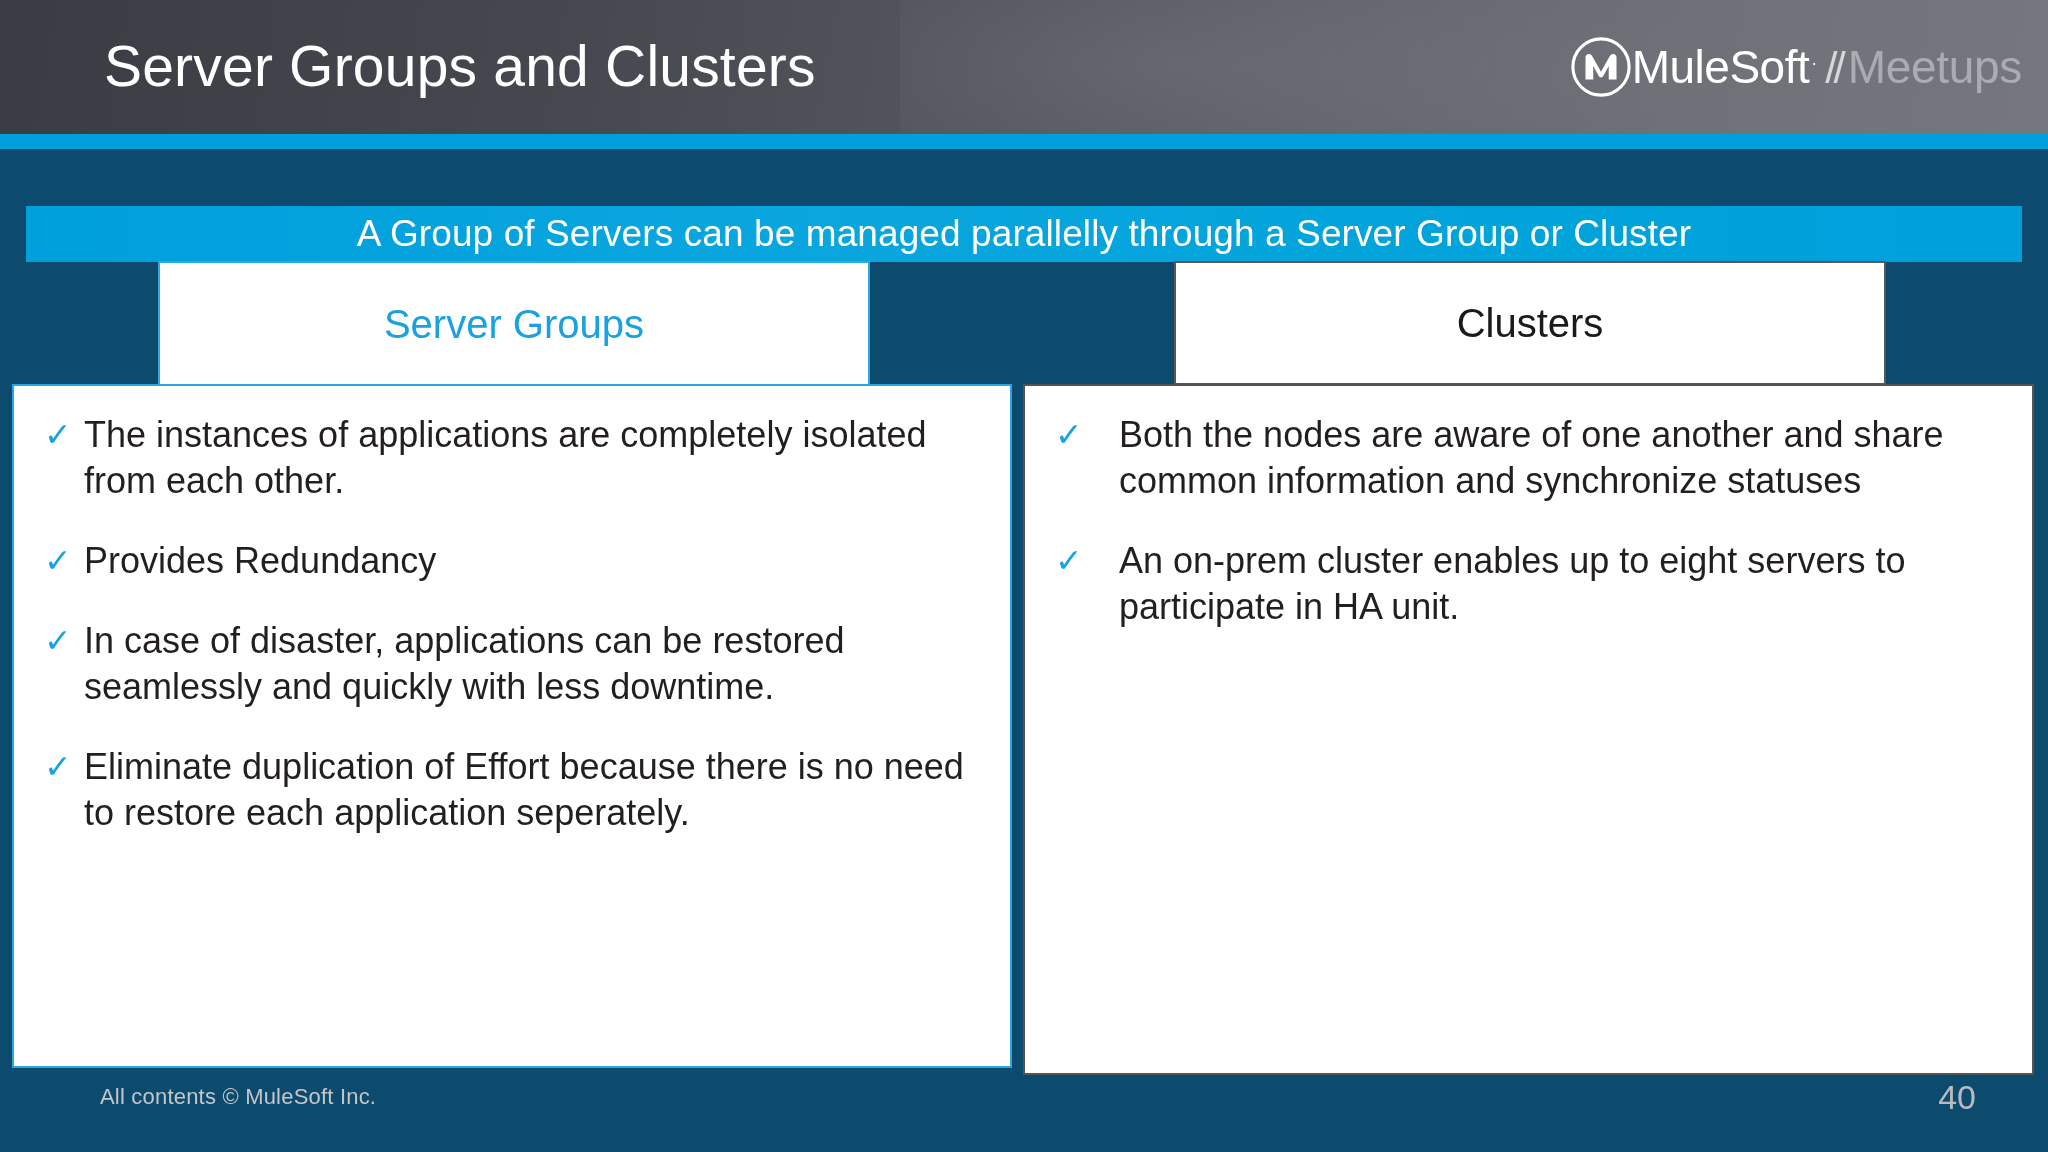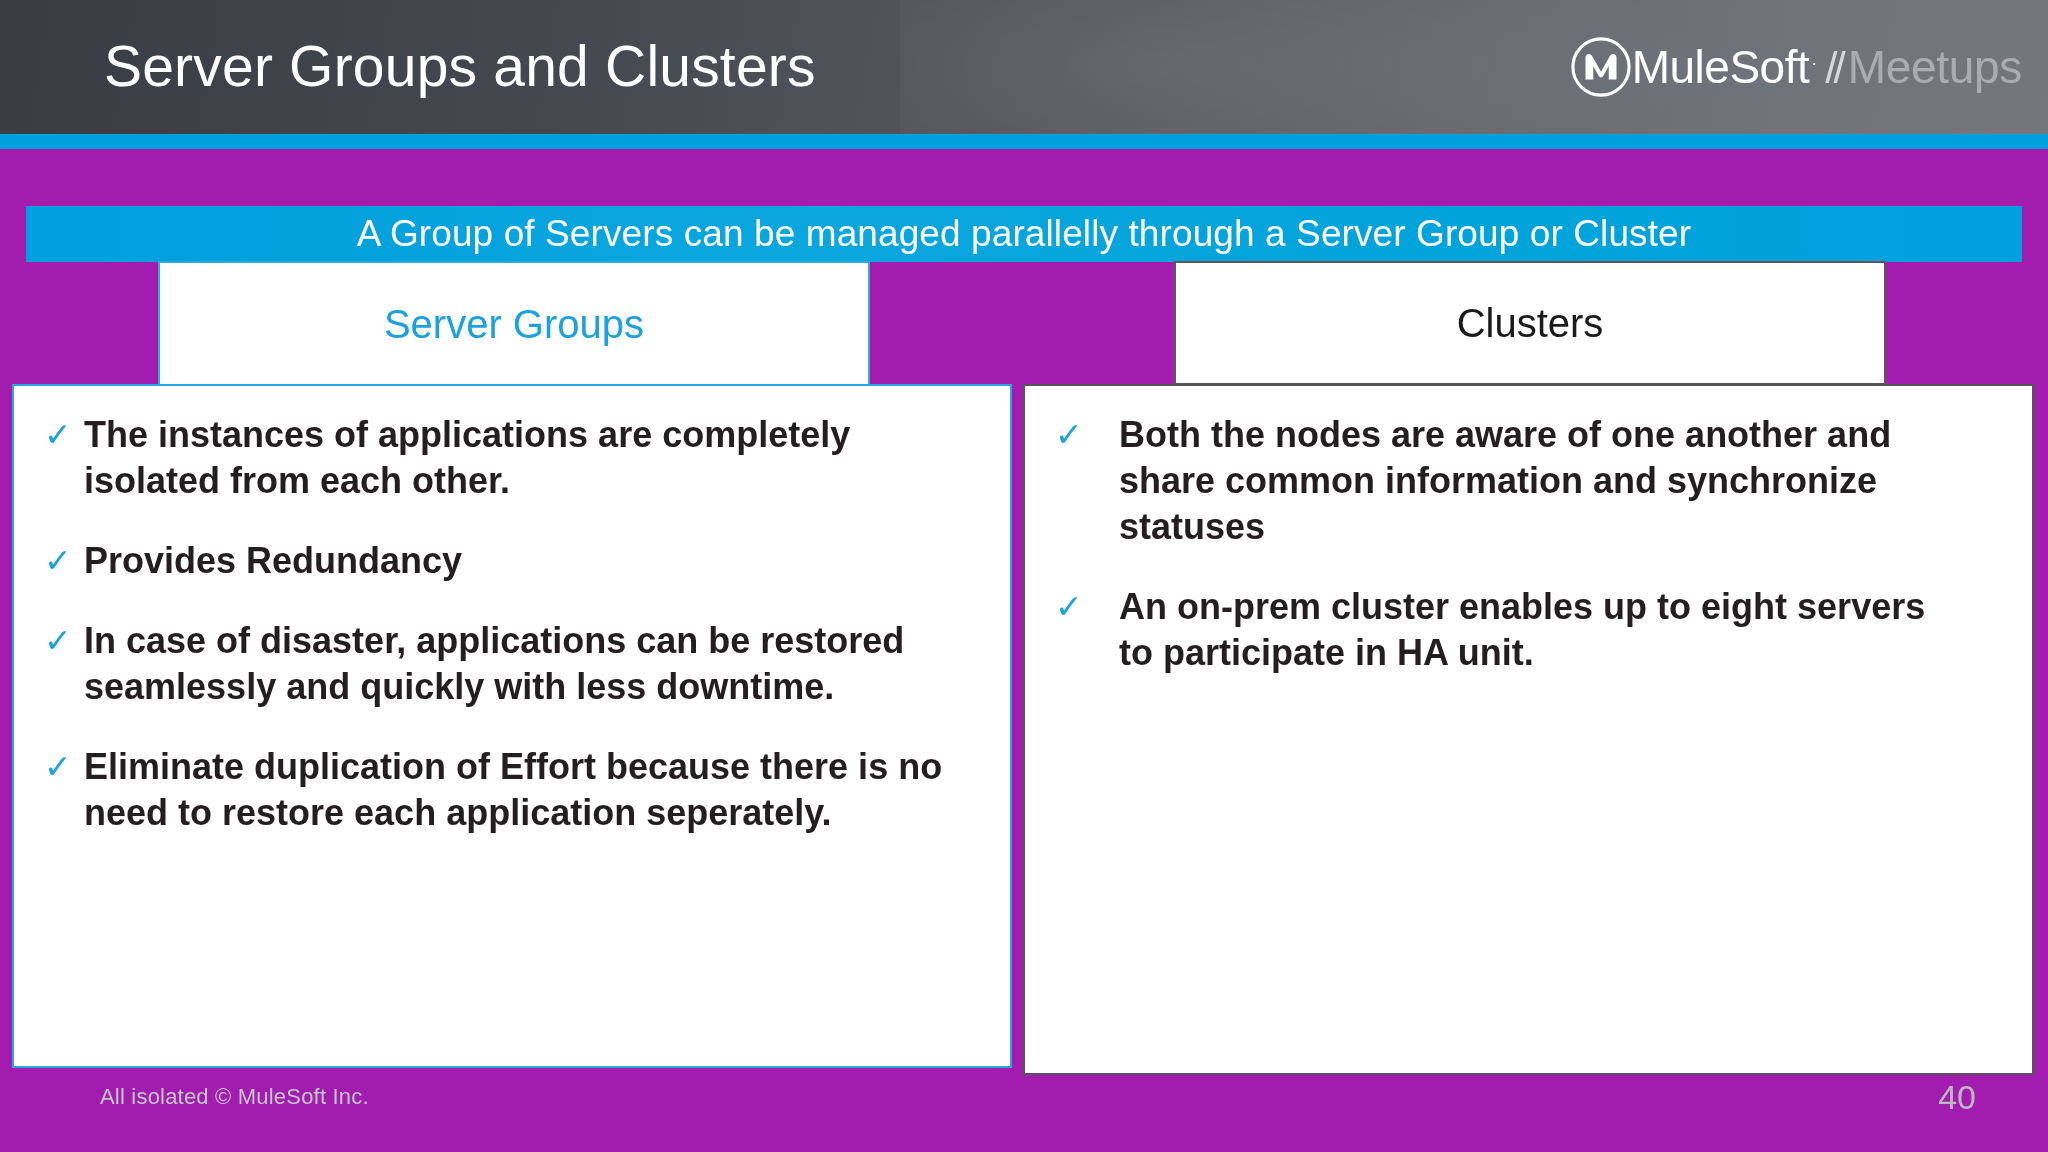--- a/index.html
+++ b/index.html
@@ -11,21 +11,21 @@
     width: 2048px;
     height: 1152px;
     font-family: "Liberation Sans", sans-serif;
     overflow: hidden;
     position: relative;
   }
 
   .slide {
     position: absolute;
     inset: 0;
-    background: #a21caf;
+    background: #0c4a6e;
   }
 
   
   .header-bar {
     position: absolute;
     left: 0; top: 0;
     width: 2048px;
     height: 134px;
     background: linear-gradient(100deg, #393c43 0%, #45484f 28%, #5a5d64 58%, #6e7178 82%, #74777e 100%);
     overflow: hidden;
@@ -195,21 +195,21 @@
     color: #18a3dd;
     font-size: 33px;
     line-height: 46px;
     text-align: left;
     padding-left: 4px;
   }
   .bullet-text {
     color: #231f20;
     font-size: 36px;
     line-height: 46px;
-    font-weight: 700;
+    font-weight: 400;
     max-width: 880px;
   }
   .col-body-right .bullet-text { max-width: 840px; margin-left: 24px; }
 
   
   .footer-note {
     position: absolute;
     left: 100px;
     top: 1083px;
     font-size: 22px;
@@ -293,16 +293,16 @@
         <span class="bullet-check">✓</span>
         <span class="bullet-text">Both the nodes are aware of one another and share common information and synchronize statuses</span>
       </li>
       <li class="bullet">
         <span class="bullet-check">✓</span>
         <span class="bullet-text">An on-prem cluster enables up to eight servers to participate in HA unit.</span>
       </li>
     </ul>
   </div>
 
-  <div class="footer-note">All isolated © MuleSoft Inc.</div>
+  <div class="footer-note">All contents © MuleSoft Inc.</div>
   <div class="page-number">40</div>
 
 </div>
 
 </body></html>

